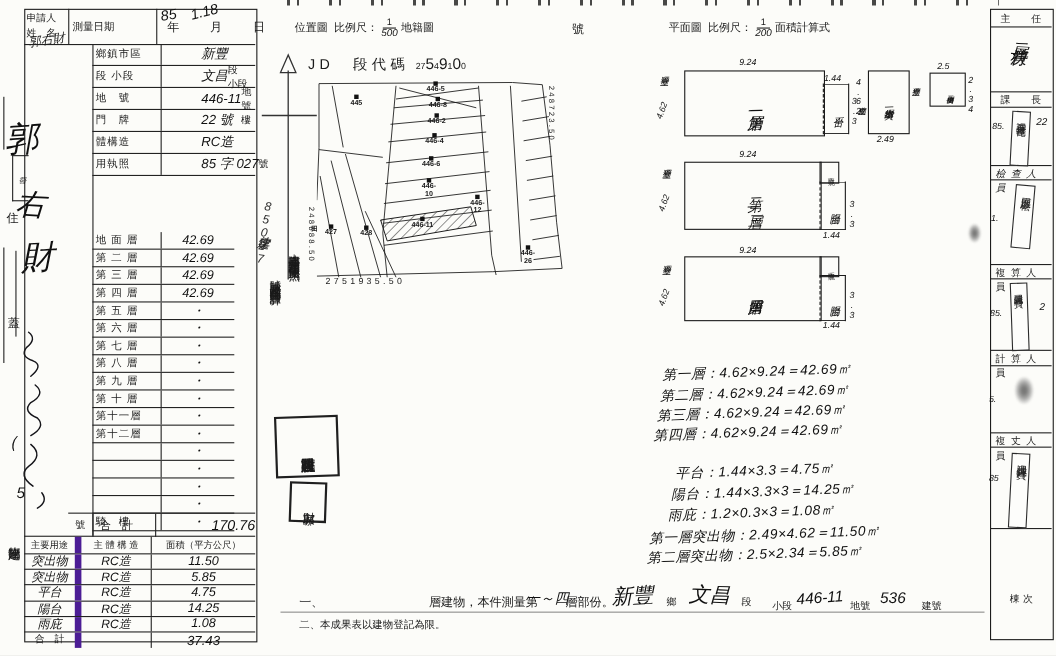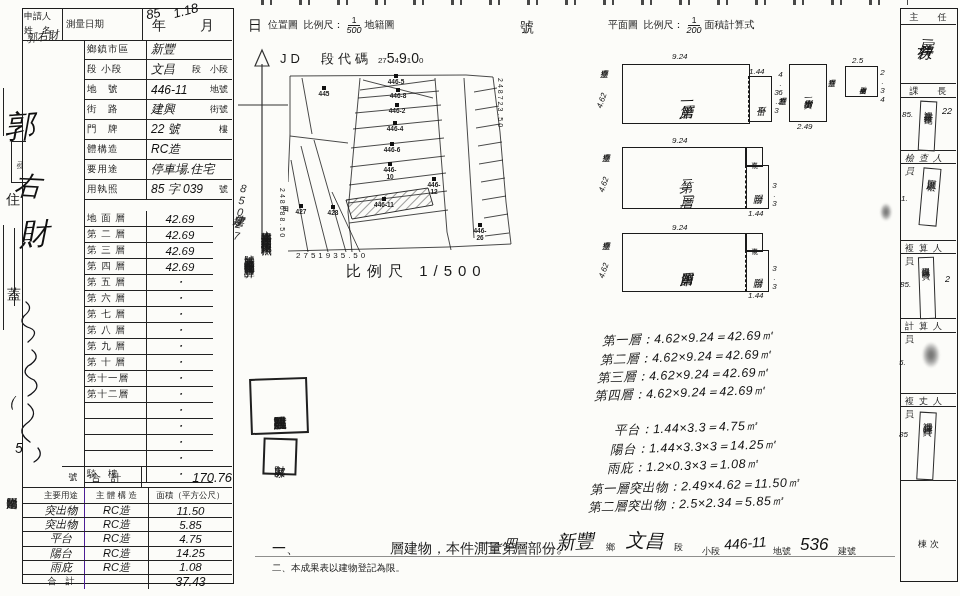--- a/index.html
+++ b/index.html
@@ -1,38 +1,38 @@
 <!DOCTYPE html>
 <html><head>
 <meta charset="utf-8">
 <style>
   html,body{margin:0;padding:0;background:#e8e8e4;}
   .doc{position:relative;width:960px;height:596px;background:#fcfcf9;overflow:hidden;
        font-family:"Liberation Sans",sans-serif;color:#1a1a1a;}
   .abs{position:absolute;}
-  .p{font-size:14px;color:#1a1a1a;white-space:nowrap;}
+  .p{font-size:11px;color:#1a1a1a;white-space:nowrap;}
   .hw{font-family:"Liberation Sans",sans-serif;font-style:italic;color:#101010;white-space:nowrap;}
   .v{writing-mode:vertical-rl;text-orientation:upright;}
   .vd{writing-mode:vertical-rl;}
   .hl{height:0;border-top:1px solid #222;}
   .vl{width:0;border-left:1px solid #222;}
   .box{border:1.4px solid #1c1c1c;}
   
-  .frow{display:flex;align-items:center;height:19px;border-bottom:1px solid #222;}
+  .frow{display:flex;align-items:center;height:19px;border-bottom:1px solid #222;gap:32px;}
   .flabel{width:56px;border-right:1px solid #222;font-size:9.5px;text-align:justify;
           padding:0 3px;height:100%;display:flex;align-items:center;justify-content:space-between;letter-spacing:1px;}
   .fval{flex:1;display:flex;align-items:center;padding:0 4px;font-size:12px;min-width:0;}
   .fsuf{margin-left:auto;font-size:9px;font-style:normal;}
   .flrow{display:flex;align-items:center;height:15px;border-bottom:1px solid #222;}
   .fllabel{width:56px;border-right:1px solid #222;font-size:9.5px;padding:0 3px;height:100%;
            display:flex;align-items:center;justify-content:space-between;letter-spacing:1px;}
   .flval{flex:1;text-align:center;font-size:11.5px;}
   
   .srow{display:flex;height:13.2px;border-bottom:1px solid #222;align-items:center;}
-  .sc1{width:46px;border-right:1px solid #4c1d95;height:100%;display:flex;align-items:center;justify-content:center;margin-left:16px;}
+  .sc1{width:46px;border-right:6px solid #4c1d95;height:100%;display:flex;align-items:center;justify-content:center;}
   .sc2{width:63px;border-right:1px solid #222;height:100%;display:flex;align-items:center;justify-content:center;}
   .sc3{flex:1;text-align:center;}
   
   .plan{position:absolute;border:1.3px solid #1b1b1b;background:transparent;}
   .plan .lab{position:absolute;left:50%;top:50%;transform:translate(-50%,-50%) rotate(-2deg);}
   .dash-l{border-left:1.2px dashed #1b1b1b !important;}
   .dim{position:absolute;font-size:8px;}
   
   .plabel{position:absolute;width:20px;text-align:center;line-height:1.05;font-size:6.5px;font-weight:bold;}
   .psq{display:block;width:4px;height:4px;background:#111;margin:0 auto 1px auto;}
@@ -119,51 +119,37 @@
       </span>
     </div>
       <div class="frow">
       <span class="flabel">地　號</span>
       <span class="fval">
         <i class="hw">446-11</i>
         <span class="fsuf">地號</span>
       </span>
     </div>
       <div class="frow">
-      <span class="flabel">街　路</span>
-      <span class="fval">
-        <i class="hw">建興</i>
-        <span class="fsuf">街號</span>
-      </span>
-    </div>
-      <div class="frow">
       <span class="flabel">門　牌</span>
       <span class="fval">
         <i class="hw">22 號</i>
         <span class="fsuf">樓</span>
       </span>
     </div>
       <div class="frow">
       <span class="flabel">體構造</span>
       <span class="fval">
         <i class="hw">RC造</i>
         <span class="fsuf"></span>
       </span>
     </div>
       <div class="frow">
-      <span class="flabel">要用途</span>
-      <span class="fval">
-        <i class="hw">停車場.住宅</i>
-        <span class="fsuf"></span>
-      </span>
-    </div>
-      <div class="frow">
       <span class="flabel">用執照</span>
       <span class="fval">
-        <i class="hw">85 字 039</i>
+        <i class="hw">85 字 027</i>
         <span class="fsuf">號</span>
       </span>
     </div>
     </div>
 
   <div class="abs" style="left:84px;top:211px;width:129px;">
 
   <div class="flrow">
       <span class="fllabel">地 面 層</span>
       <span class="flval hw">42.69</span>
@@ -406,21 +392,20 @@
       <span class="pf"></span>
       <span class="psq"></span>
       <span>428</span>
     </div>
     </div>
 
   <div class="abs vd" style="left:497px;top:78px;font-size:7px;letter-spacing:2px;">248723.50</div>
   <div class="abs vd" style="left:279px;top:188px;font-size:7px;letter-spacing:2px;">248688.50</div>
   <div class="abs" style="left:296px;top:251px;font-size:8px;letter-spacing:3px;">2751935.50</div>
 
-  <div class="abs" style="left:346px;top:262px;font-size:15px;letter-spacing:6px;">比例尺 1/500</div>
 
   <div class="abs hw v" style="left:232px;top:182px;font-size:11px;transform:rotate(8deg);opacity:.9;">85建使字027</div>
   <div class="abs v" style="left:260px;top:222px;font-size:10.5px;letter-spacing:1px;">本建物平面及建物面積係依使用執照</div>
   <div class="abs v" style="left:243px;top:246px;font-size:10.5px;letter-spacing:1px;">號設計圖及竣工平面圖轉繪計算</div>
 
   <div class="sq-stamp" style="left:250px;top:378px;width:54px;height:52px;font-size:13px;line-height:1.1;transform:rotate(-2deg);">財福建設有限公司</div>
   <div class="sq-stamp" style="left:263px;top:438px;width:30px;height:33px;font-size:11px;line-height:1;transform:rotate(2deg);">郭家財</div>
 
   <div class="abs" style="left:608px;top:16px;display:flex;align-items:center;font-size:10px;">
     <span>平面圖</span>&nbsp;&nbsp;
@@ -507,21 +492,21 @@
   <div class="abs p" style="left:390px;top:540px;">層建物，本件測量第</div>
   <div class="abs hw" style="left:478px;top:535px;font-size:13px;">一～四</div>
   <div class="abs p" style="left:514px;top:540px;">層部份。</div>
   <div class="abs hw" style="left:556px;top:529px;font-size:19px;transform:rotate(-3deg);">新豐</div>
   <div class="abs p" style="left:606px;top:541px;font-size:9px;">鄉</div>
   <div class="abs hw" style="left:626px;top:528px;font-size:19px;transform:rotate(2deg);">文昌</div>
   <div class="abs p" style="left:674px;top:541px;font-size:9px;">段</div>
   <div class="abs p" style="left:702px;top:545px;font-size:9px;">小段</div>
   <div class="abs hw" style="left:724px;top:535px;font-size:14px;transform:rotate(-4deg);">446-11</div>
   <div class="abs p" style="left:773px;top:545px;font-size:9px;">地號</div>
-  <div class="abs hw" style="left:800px;top:535px;font-size:17px;">536</div>
+  <div class="abs hw" style="left:800px;top:535px;font-size:14px;">536</div>
   <div class="abs p" style="left:838px;top:545px;font-size:9px;">建號</div>
   <div class="abs p" style="left:272px;top:562px;font-size:9.5px;">二、本成果表以建物登記為限。</div>
   <div class="abs hl" style="left:255px;top:556px;width:640px;opacity:.5;"></div>
 
   <div class="abs box" style="left:900px;top:8px;width:56px;height:572px;"></div>
   <div class="abs hl" style="left:900px;top:24px;width:56px;"></div>
   <div class="abs hl" style="left:900px;top:83px;width:56px;"></div>
   <div class="abs hl" style="left:900px;top:97px;width:56px;"></div>
   <div class="abs hl" style="left:900px;top:150px;width:56px;"></div>
   <div class="abs hl" style="left:900px;top:163px;width:56px;"></div>

